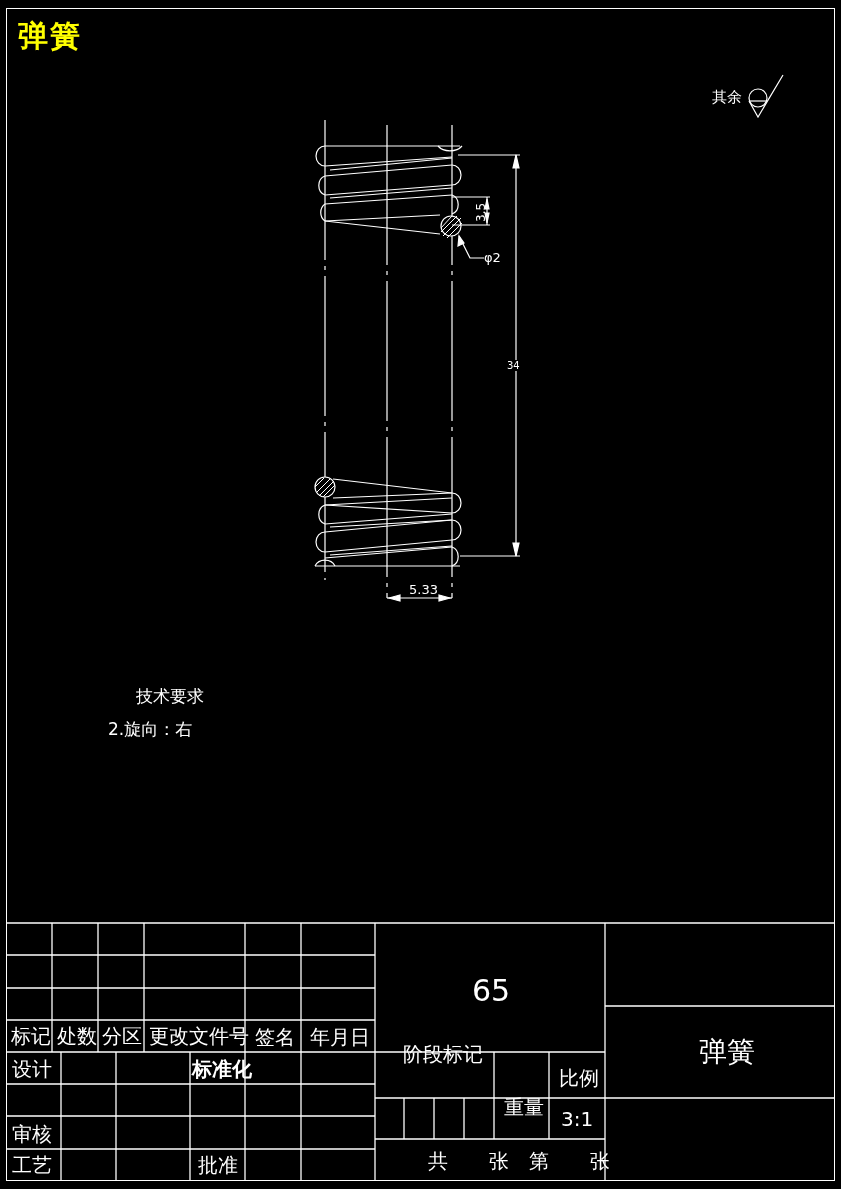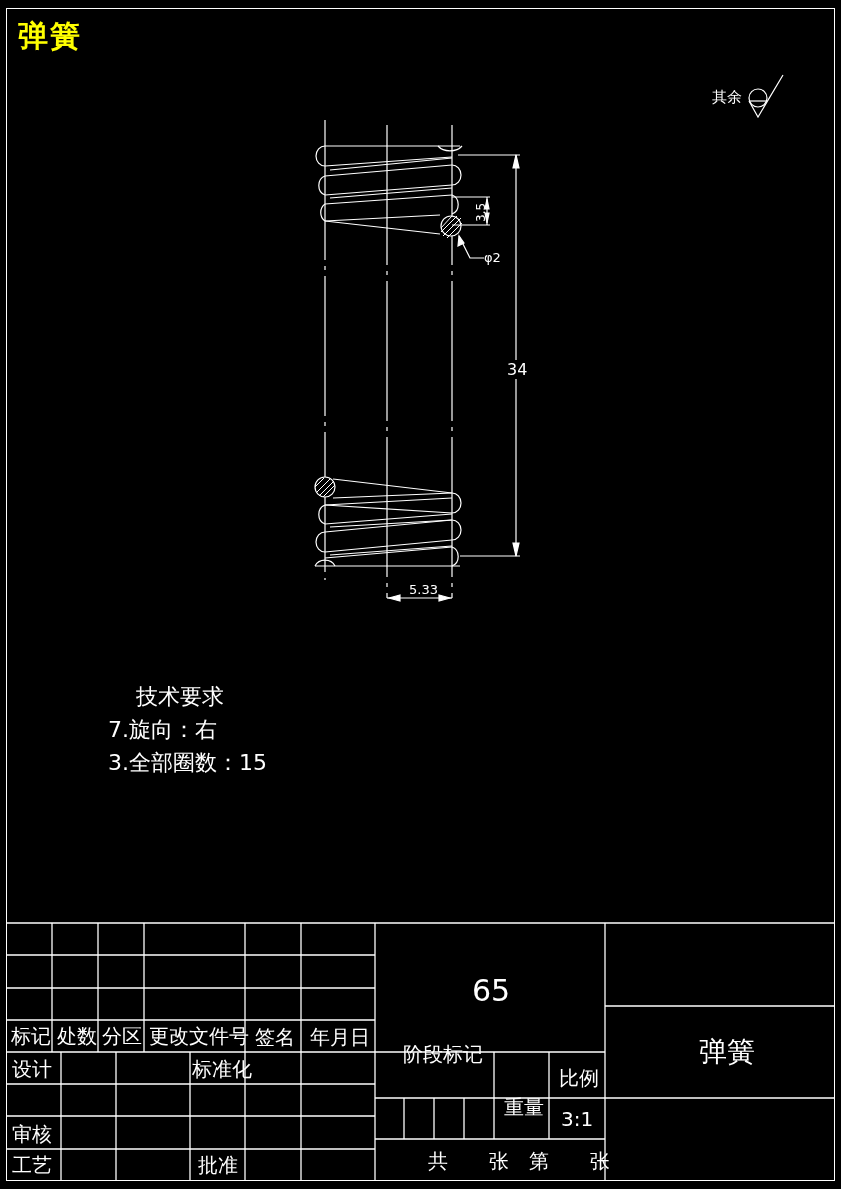--- a/index.html
+++ b/index.html
@@ -2,21 +2,21 @@
 <html><head>
 <meta charset="utf-8">
 <style>
   html, body { margin:0; padding:0; background:#000; }
   body { width:841px; height:1189px; position:relative; overflow:hidden;
          font-family:"DejaVu Sans", sans-serif; color:#fff; }
   .abs { position:absolute; }
   #frame { left:6px; top:8px; width:829px; height:1173px; border:1.5px solid #fff; box-sizing:border-box; }
   #title-text { left:18px; top:16px; font-size:30px; font-weight:bold; color:#ffff00; letter-spacing:2px; line-height:40px; }
   .cell-text { position:absolute; color:#fff; font-size:20px; line-height:1; white-space:nowrap; }
-  #req { left:108px; top:680px; color:#fff; font-size:22px; line-height:33px; }
+  #req { left:108px; top:680px; color:#fff; font-size:17px; line-height:33px; }
   #req .head { padding-left:28px; }
 </style>
 </head>
 <body>
 
 <div id="frame" class="abs"></div>
 
 <div id="title-text" class="abs">弹簧</div>
 
 <svg class="abs" style="left:0;top:0" width="841" height="1189">
@@ -116,27 +116,26 @@
       <line x1="387" y1="598" x2="452" y2="598"></line>
       <polygon points="389,598 400,595 400,601" fill="#fff"></polygon>
       <polygon points="450,598 439,595 439,601" fill="#fff"></polygon>
     </g>
   </g>
 </svg>
 
 <div class="abs" style="left:712px;top:88px;font-size:15px;">其余</div>
 <div class="abs" style="left:474px;top:200px;font-size:12px;transform:rotate(-90deg);transform-origin:left top;top:222px;">3.5</div>
 <div class="abs" style="left:484px;top:250px;font-size:13px;">φ2</div>
-<div class="abs" style="left:507px;top:360px;font-size:16px;background:#000;">34</div>
+<div class="abs" style="left:507px;top:360px;font-size:10px;background:#000;">34</div>
 <div class="abs" style="left:409px;top:582px;font-size:13px;text-align:right;">5.33</div>
 
 <div id="req" class="abs">
   <div class="head">技术要求</div>
-  <div>7.旋向：右</div>
-  <div>3.全部圈数：15</div>
+  <div>2.旋向：右</div>
 </div>
 
 <svg class="abs" style="left:0;top:0" width="841" height="1189">
   <g stroke="#fff" stroke-width="1.3">
     <line x1="6" y1="923" x2="835" y2="923"></line>
 
     <line x1="6" y1="955" x2="375" y2="955"></line>
     <line x1="6" y1="988" x2="375" y2="988"></line>
     <line x1="6" y1="1020" x2="375" y2="1020"></line>
     <line x1="6" y1="1052" x2="375" y2="1052"></line>
@@ -171,21 +170,21 @@
 </svg>
 
 <div class="cell-text" style="left:11px;top:1026px;">标记</div>
 <div class="cell-text" style="left:57px;top:1026px;">处数</div>
 <div class="cell-text" style="left:102px;top:1026px;">分区</div>
 <div class="cell-text" style="left:149px;top:1026px;">更改文件号</div>
 <div class="cell-text" style="left:255px;top:1027px;text-align:right;">签名</div>
 <div class="cell-text" style="left:310px;top:1027px;">年月日</div>
 
 <div class="cell-text" style="left:12px;top:1059px;">设计</div>
-<div class="cell-text" style="left:192px;top:1059px;">标准化</div>
+<div class="cell-text" style="left:192px;top:1059px;font-weight:bold;">标准化</div>
 <div class="cell-text" style="left:12px;top:1124px;">审核</div>
 <div class="cell-text" style="left:12px;top:1155px;">工艺</div>
 <div class="cell-text" style="left:198px;top:1155px;">批准</div>
 
 <div class="cell-text" style="left:472px;top:976px;font-size:30px;">65</div>
 <div class="cell-text" style="left:403px;top:1044px;">阶段标记</div>
 <div class="cell-text" style="left:504px;top:1068px;margin-top:29px;">重量</div>
 <div class="cell-text" style="left:559px;top:1068px;">比例</div>
 <div class="cell-text" style="left:561px;top:1109px;">3:1</div>
 <div class="cell-text" style="left:428px;top:1151px;white-space:pre;word-spacing:14px;">共  张 第  张</div>

